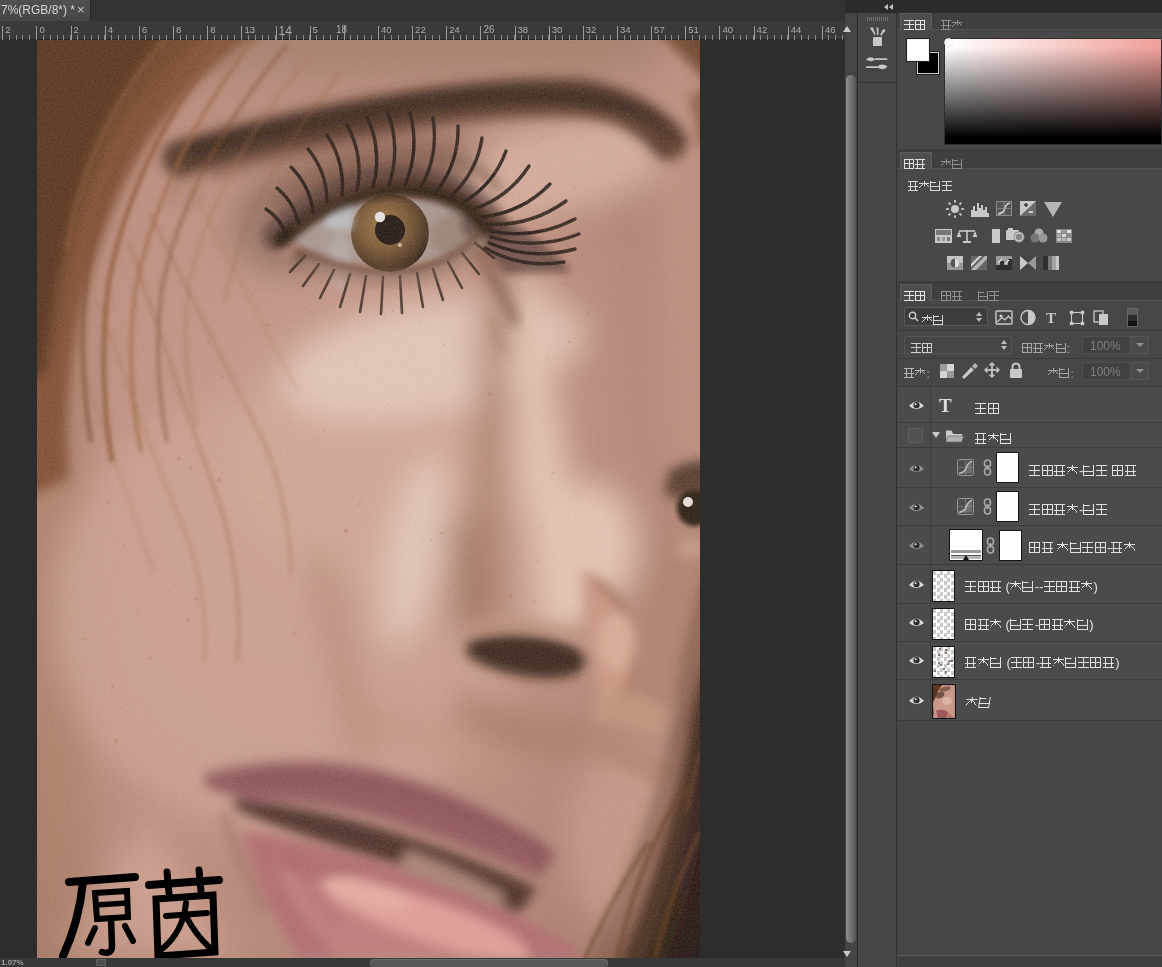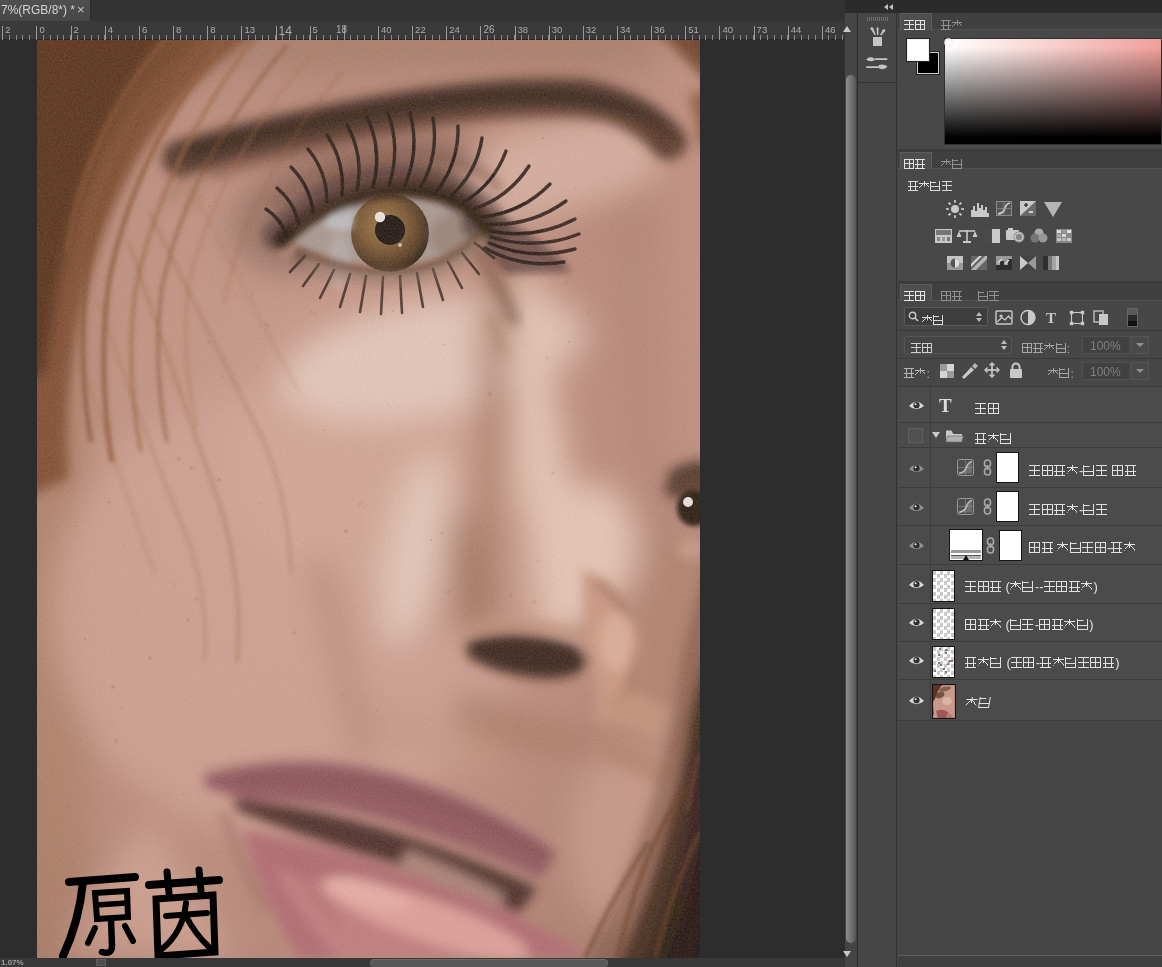--- a/index.html
+++ b/index.html
@@ -73,27 +73,27 @@
 <div class="abs" style="left:483.4px;top:24px;font-size:10px;color:#adadad">26</div>
 <div class="abs" style="left:514.5px;top:26px;width:1px;height:14px;background:#9a9a9a"></div>
 <div class="abs" style="left:517.5px;top:24px;font-size:9.5px;color:#adadad">38</div>
 <div class="abs" style="left:548.7px;top:26px;width:1px;height:14px;background:#9a9a9a"></div>
 <div class="abs" style="left:551.7px;top:24px;font-size:9.5px;color:#adadad">30</div>
 <div class="abs" style="left:582.8px;top:26px;width:1px;height:14px;background:#9a9a9a"></div>
 <div class="abs" style="left:585.8px;top:24px;font-size:9.5px;color:#adadad">32</div>
 <div class="abs" style="left:617.0px;top:26px;width:1px;height:14px;background:#9a9a9a"></div>
 <div class="abs" style="left:620.0px;top:24px;font-size:9.5px;color:#adadad">34</div>
 <div class="abs" style="left:651.1px;top:26px;width:1px;height:14px;background:#9a9a9a"></div>
-<div class="abs" style="left:654.1px;top:24px;font-size:9.5px;color:#adadad">36</div>
+<div class="abs" style="left:654.1px;top:24px;font-size:9.5px;color:#adadad">57</div>
 <div class="abs" style="left:685.3px;top:26px;width:1px;height:14px;background:#9a9a9a"></div>
 <div class="abs" style="left:688.3px;top:24px;font-size:9.5px;color:#adadad">51</div>
 <div class="abs" style="left:719.4px;top:26px;width:1px;height:14px;background:#9a9a9a"></div>
 <div class="abs" style="left:722.4px;top:24px;font-size:9.5px;color:#adadad">40</div>
 <div class="abs" style="left:753.6px;top:26px;width:1px;height:14px;background:#9a9a9a"></div>
-<div class="abs" style="left:756.6px;top:24px;font-size:9.5px;color:#adadad">73</div>
+<div class="abs" style="left:756.6px;top:24px;font-size:9.5px;color:#adadad">42</div>
 <div class="abs" style="left:787.7px;top:26px;width:1px;height:14px;background:#9a9a9a"></div>
 <div class="abs" style="left:790.7px;top:24px;font-size:9.5px;color:#adadad">44</div>
 <div class="abs" style="left:821.9px;top:26px;width:1px;height:14px;background:#9a9a9a"></div>
 <div class="abs" style="left:824.9px;top:24px;font-size:9.5px;color:#adadad">46</div>
 <div class="abs" style="left:0;top:40px;width:845px;height:918px;background:#2d2d2d"></div>
 <svg class="abs" style="left:37px;top:40px" width="663" height="918" viewBox="0 0 663 918">
     <defs>
 <filter id="fA" x="-25%" y="-25%" width="150%" height="150%">
         <feGaussianBlur stdDeviation="16"></feGaussianBlur>
       </filter>

